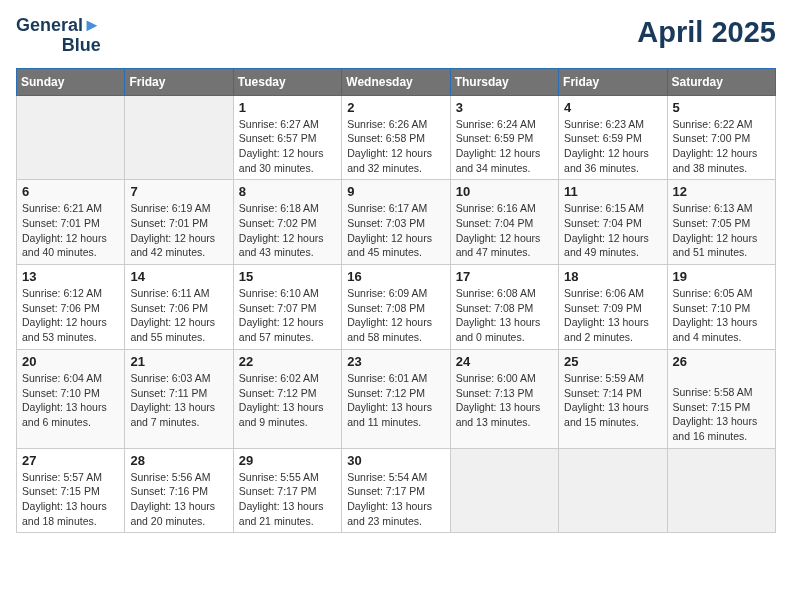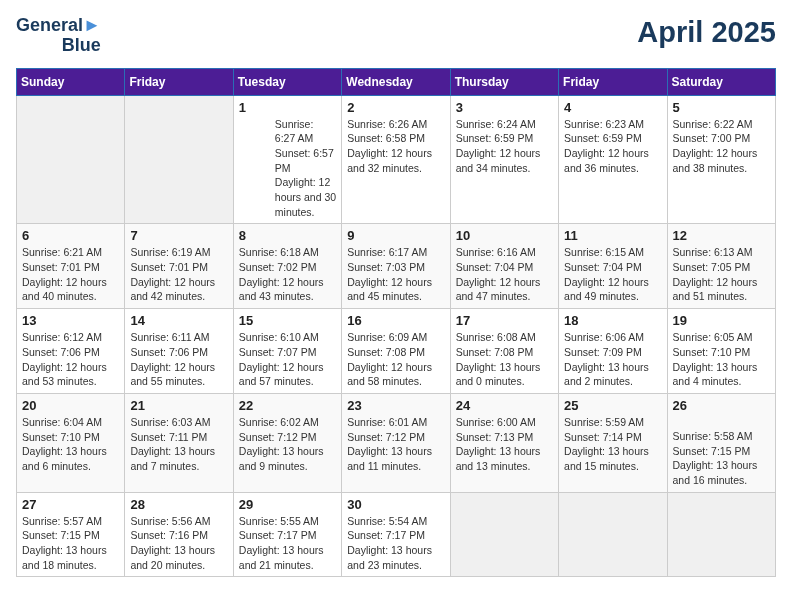--- a/index.html
+++ b/index.html
@@ -42,21 +42,21 @@
       font-size: 15px;
       color: #333;
       font-weight: normal;
     }
     table {
       width: 100%;
       border-collapse: collapse;
       font-size: 11px;
     }
     thead tr th {
-      background: #4c1d95;
+      background: #737373;
       color: #fff;
       padding: 6px 4px;
       text-align: left;
       font-size: 12px;
       font-weight: bold;
       border: 1px solid #2a6db5;
     }
     tbody tr td {
       border: 1px solid #ccc;
       padding: 4px 5px;
@@ -111,21 +111,21 @@
         <th>Friday</th>
         <th>Saturday</th>
       </tr>
   </thead>
   <tbody id="calendar-body">
   <tr>
         <td class="empty"></td>
         <td class="empty"></td>
         <td>
           <span class="day-num">1</span>
-          <div class="day-info" style="white-space: pre-line; margin-left: 36px;">Sunrise: 6:27 AM
+          <div class="day-info" style="white-space: pre-line;">Sunrise: 6:27 AM
 Sunset: 6:57 PM
 Daylight: 12 hours and 30 minutes.</div>
         </td>
         <td>
           <span class="day-num">2</span>
           <div class="day-info" style="white-space: pre-line;">Sunrise: 6:26 AM
 Sunset: 6:58 PM
 Daylight: 12 hours and 32 minutes.</div>
         </td>
         <td>

